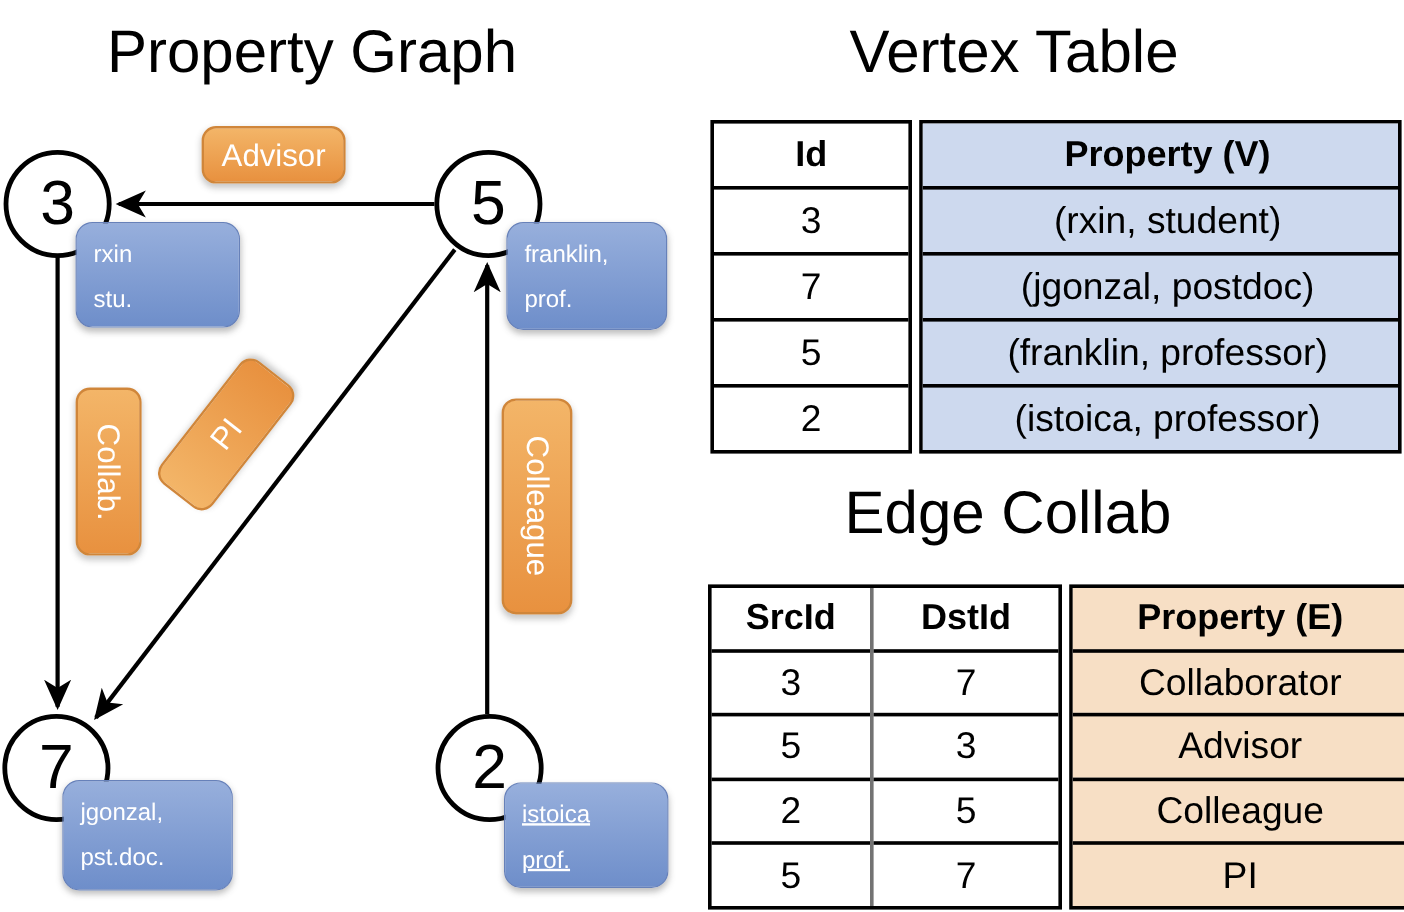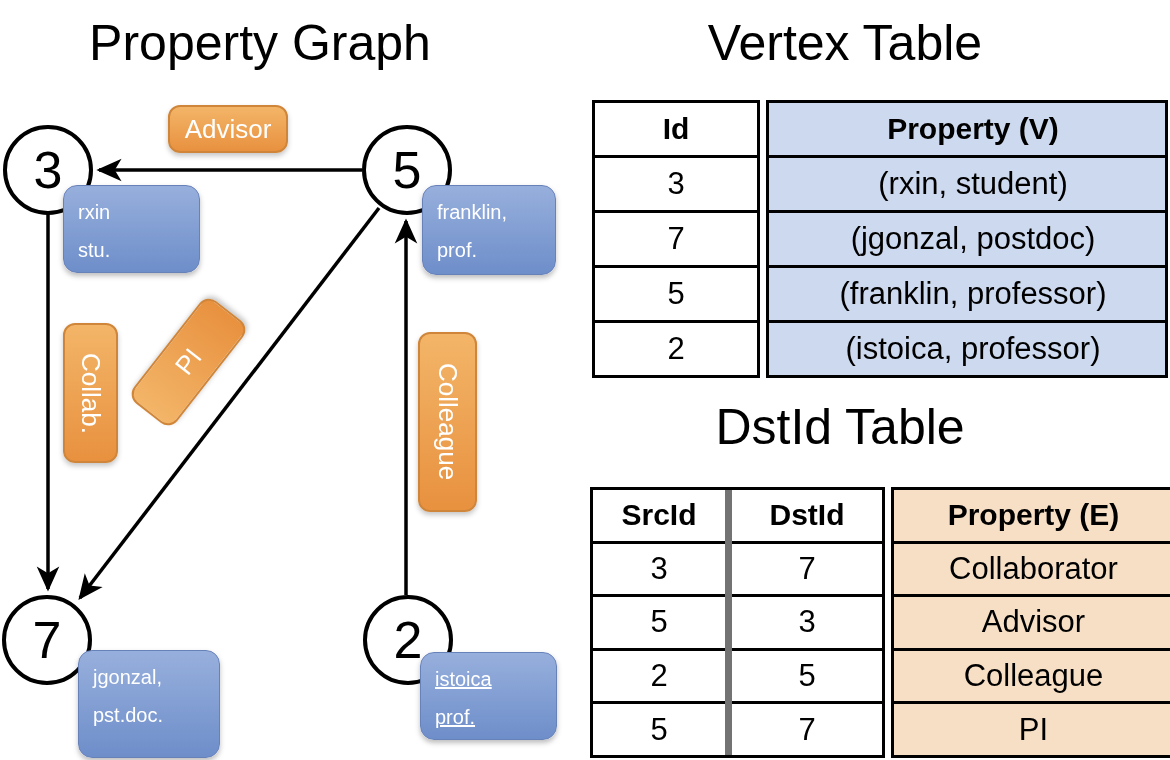--- a/index.html
+++ b/index.html
@@ -35,38 +35,38 @@
   .ebox.pi { transform:rotate(-142deg); }
   .edges-svg { position:absolute; left:0; top:0; pointer-events:none; }
   
   .tbl { position:absolute; display:flex; }
   .colblock {
     display:flex; flex-direction:column; box-sizing:border-box;
     border:3px solid #000; background:#fff;
   }
   .colblock.split { flex-direction:row; }
   .subcol { display:flex; flex-direction:column; flex:1; }
-  .subcol.divided { border-left:7px solid #737373; }
+  .subcol.divided { border-left:3px solid #737373; }
   .cell {
     flex:1; display:flex; align-items:center; justify-content:center;
     font-size:31px; text-align:center;
   }
   .cell + .cell { border-top:3px solid #000; }
   .cell.head { font-weight:bold; font-size:30px; }
   .bluecells .cell { background:#cdd9ee;padding-left:12px; }
   .tancells .cell { background:#f7dfc5; }
 </style>
 </head>
 <body>
 
 <div class="stage">
 
   <div class="big-title" style="left:20px; top:14px; width:480px;">Property Graph</div>
   <div class="big-title" style="left:585px; top:14px; width:520px;">Vertex Table</div>
-  <div class="big-title" style="left:585px; top:398px; width:510px;">DstId Table</div>
+  <div class="big-title" style="left:585px; top:398px; width:510px;">Edge Collab</div>
 
   <svg class="edges-svg" width="1170" height="760" viewBox="0 0 1170 760">
     <defs>
       <marker id="ah" viewBox="0 0 10 10" refX="8.6" refY="5" markerWidth="7.5" markerHeight="7.5" orient="auto">
         <path d="M0,0.7 L9.6,5 L0,9.3 L2.6,5 Z" fill="#000"></path>
       </marker>
     </defs>
     <line x1="362" y1="170" x2="99" y2="170" stroke="#000" stroke-width="3.5" marker-end="url(#ah)"></line>
     <line x1="48" y1="214" x2="48" y2="589" stroke="#000" stroke-width="3.5" marker-end="url(#ah)"></line>
     <line x1="379" y1="208" x2="80" y2="598" stroke="#000" stroke-width="3.5" marker-end="url(#ah)"></line>
@@ -92,21 +92,21 @@
   </div>
 
   <div class="vbox" style="left:63px; top:185px; width:137px; height:88px;">
     <div>rxin</div>
     <div>stu.</div>
   </div>
   <div class="vbox" style="left:422px; top:185px; width:134px; height:90px;">
     <div>franklin,</div>
     <div>prof.</div>
   </div>
-  <div class="vbox" style="left:78px; top:650px; width:142px; height:108px;">
+  <div class="vbox" style="left:52px; top:650px; width:142px; height:92px;">
     <div>jgonzal,</div>
     <div>pst.doc.</div>
   </div>
   <div class="vbox" style="left:420px; top:652px; width:137px; height:88px;text-decoration:underline;">
     <div>istoica</div>
     <div>prof.</div>
   </div>
 
   <div class="tbl" style="left:592px; top:100px; height:278px;justify-content:space-between;">
     <div class="colblock" style="width:168px; margin-right:6px;">

